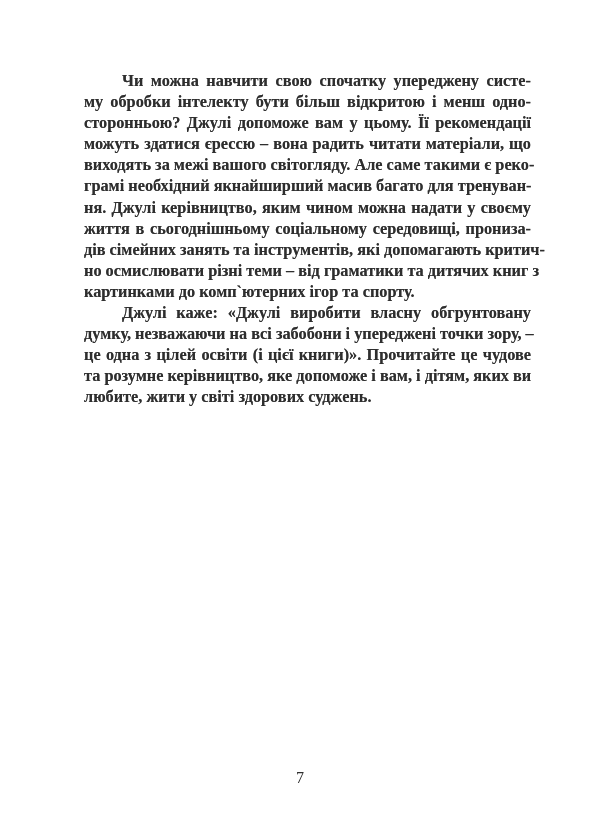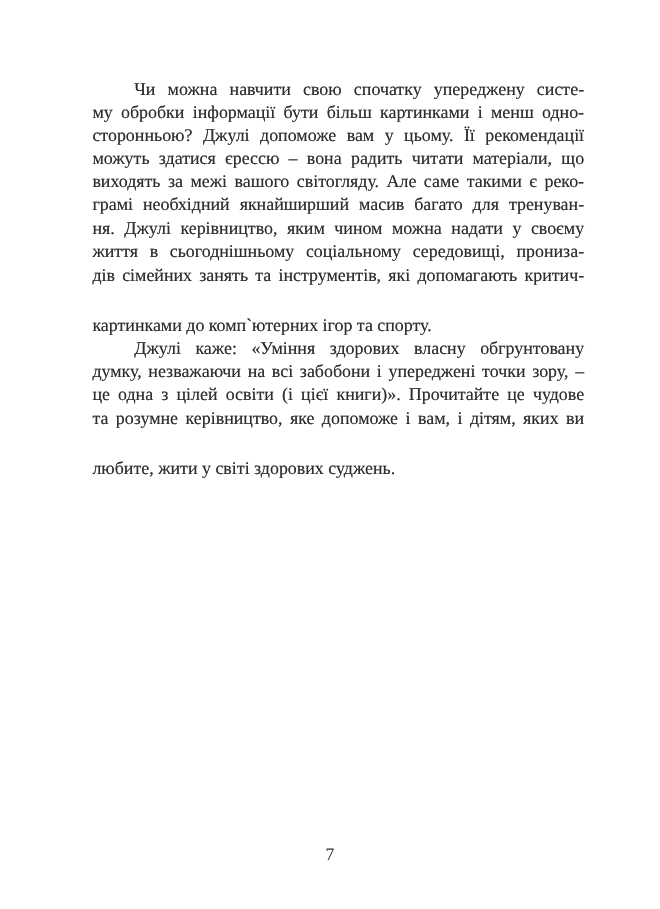--- a/index.html
+++ b/index.html
@@ -34,59 +34,60 @@
   .para {
     margin: 0;
     text-indent: 38px;
   }
   .line {
     display: block;
     text-align: justify;
     text-align-last: justify;
     white-space: nowrap;
     height: 21.1px;
+    font-weight: bold;
   }
   .line.first {
     padding-left: 38px;
   }
   .line.last {
     text-align-last: left;
-    margin-top: 25px;
   }
   .para .line { text-indent: 0; }
   .page-number {
     position: absolute;
     left: 0;
     width: 600px;
     top: 769px;
     text-align: center;
     font-family: "Liberation Serif", "DejaVu Serif", serif;
     font-size: 16px;
     color: #2e2e2e;
   }
 </style>
 </head>
 <body>
 
 <div class="page">
   <div class="text-block">
     <div class="para">
       <span class="line first">Чи можна навчити свою спочатку упереджену систе-</span>
-      <span class="line">му обробки інформації бути більш картинками і менш одно-</span>
+      <span class="line">му обробки інтелекту бути більш відкритою і менш одно-</span>
       <span class="line">сторонньою? Джулі допоможе вам у цьому. Її рекомендації</span>
       <span class="line">можуть здатися єресcю – вона радить читати матеріали, що</span>
       <span class="line">виходять за межі вашого світогляду. Але саме такими є реко-</span>
       <span class="line">грамі необхідний якнайширший масив багато для тренуван-</span>
       <span class="line">ня. Джулі керівництво, яким чином можна надати у своєму</span>
       <span class="line">життя в сьогоднішньому соціальному середовищі, пронизa-</span>
       <span class="line">дів сімейних занять та інструментів, які допомагають критич-</span>
+      <span class="line">но осмислювати різні теми – від граматики та дитячих книг з</span>
       <span class="line last">картинками до комп`ютерних ігор та спорту.</span>
     </div>
     <div class="para">
-      <span class="line first">Джулі каже: «Уміння здорових власну обгрунтовану</span>
+      <span class="line first">Джулі каже: «Джулі виробити власну обгрунтовану</span>
       <span class="line">думку, незважаючи на всі забобони і упереджені точки зору, –</span>
       <span class="line">це одна з цілей освіти (і цієї книги)». Прочитайте це чудове</span>
       <span class="line">та розумне керівництво, яке допоможе і вам, і дітям, яких ви</span>
       <span class="line last">любите, жити у світі здорових суджень.</span>
     </div>
   </div>
   <div class="page-number">7</div>
 </div>
 
 </body></html>

